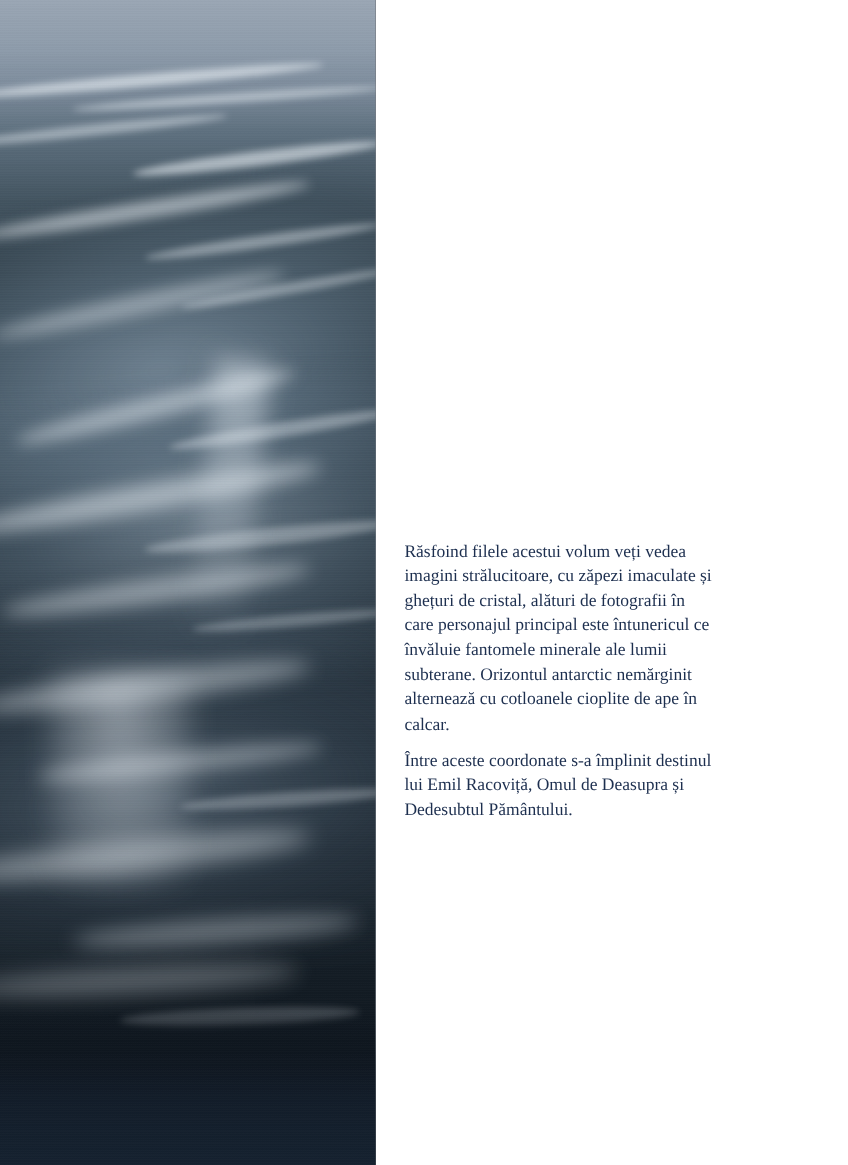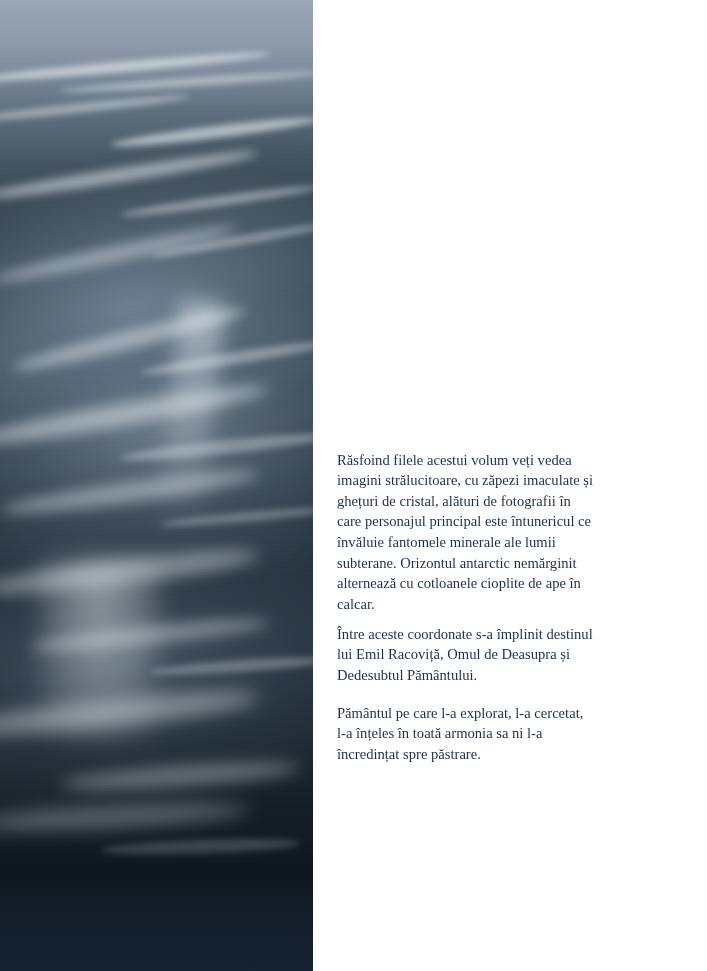--- a/index.html
+++ b/index.html
@@ -226,16 +226,15 @@
     <div class="spray2"></div>
 
     <div class="dark-fg"></div>
     <div class="dark-fg2"></div>
     <div class="grain"></div>
   </div>
 
   <div class="text-col">
     <p class="text-block p1">Răsfoind filele acestui volum veți vedea imagini strălucitoare, cu zăpezi imaculate și ghețuri de cristal, alături de fotografii în care personajul principal este întunericul ce învăluie fantomele minerale ale lumii subterane. Orizontul antarctic nemărginit alternează cu cotloanele cioplite de ape în calcar.</p>
     <p class="text-block p2">Între aceste coordonate s-a împlinit destinul lui Emil Racoviță, Omul de Deasupra și Dedesubtul Pământului.</p>
-    <p class="text-block p3">Pământul pe care l-a explorat, l-a cercetat, l-a înțeles în toată armonia sa ni l-a încredințat spre păstrare.</p>
   </div>
 
 </div>
 
 </body></html>

